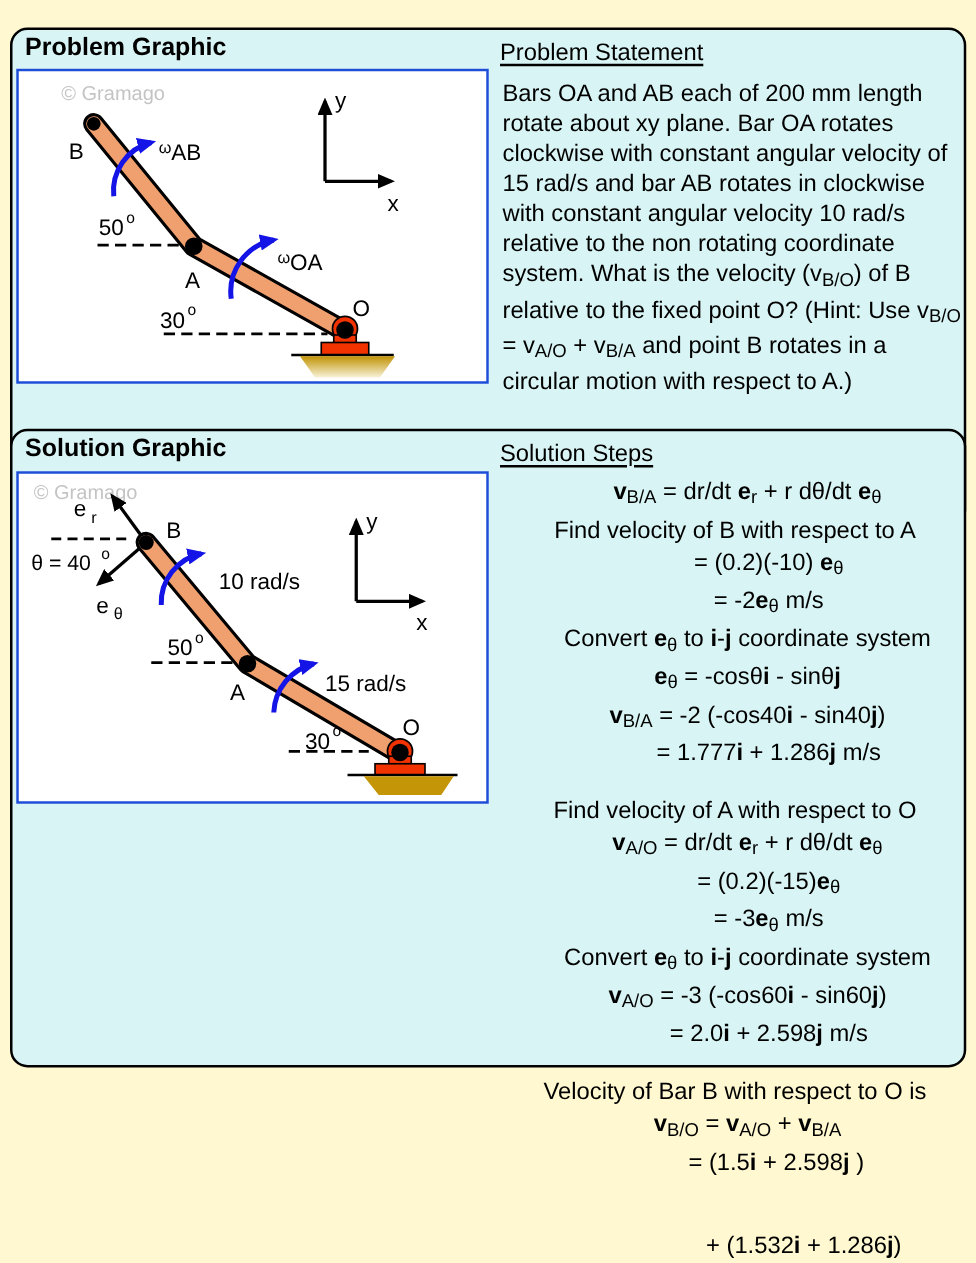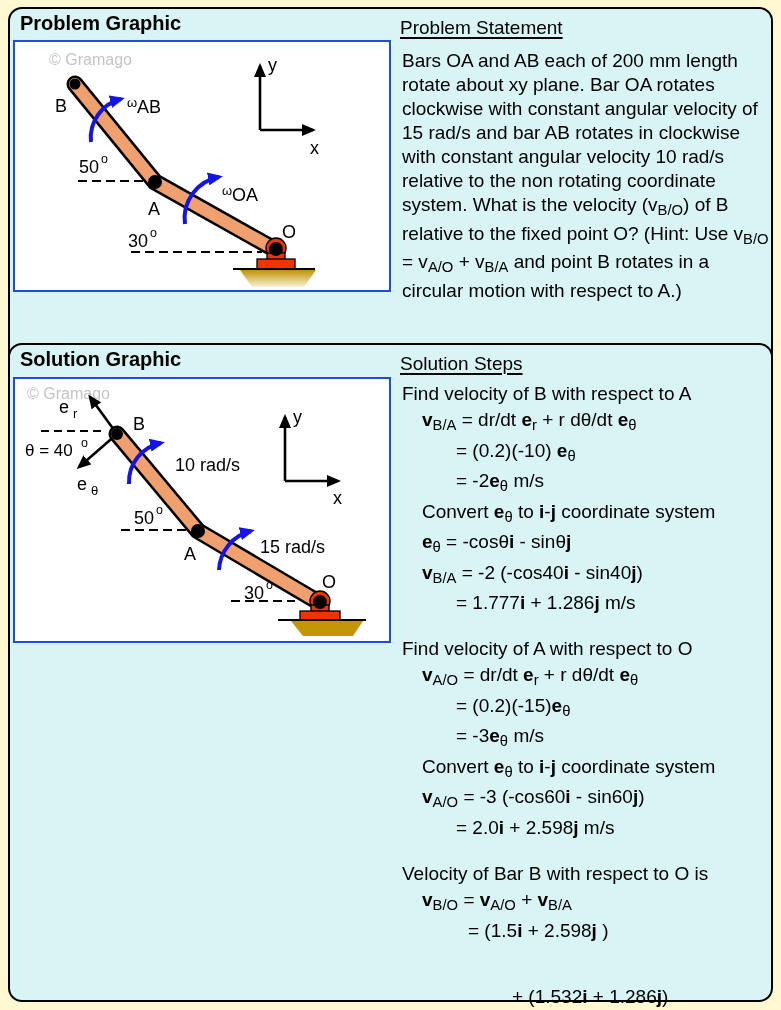--- a/index.html
+++ b/index.html
@@ -7,22 +7,22 @@
     width:781px;height:1010px;position:relative;
     background:#FFF8D0;
     font-family:"Liberation Sans", sans-serif;
     color:#000;
   }
   .panel{
     position:absolute;left:8px;width:765px;
     background:#D8F4F4;border:2px solid #000;border-radius:14px;
     box-sizing:border-box;
   }
-  #panel1{top:7px;height:400px;}
-  #panel2{top:343px;height:659px;}
+  #panel1{top:22px;height:400px;}
+  #panel2{top:343px;height:511px;text-align:center;}
   .panel-title{
     position:absolute;left:10px;top:3px;
     font-size:20px;font-weight:bold;
   }
   .gbox{
     position:absolute;left:3px;
     background:#FFFFFF;border:2px solid #1d4ed8;box-sizing:border-box;
   }
   #gbox1{top:31px;width:378px;height:252px;}
   #gbox2{top:32px;width:378px;height:266px;}
@@ -211,22 +211,22 @@
       <circle cx="305" cy="223" r="7" fill="#000"></circle>
 
       <text class="pt" x="118" y="51">B</text>
       <text class="pt" x="169" y="181">A</text>
       <text class="pt" x="307" y="209">O</text>
     </svg>
   </div>
 
   <div class="col-head">Solution Steps</div>
   <div id="steps">
+      <div class="line ind1"><span class="b">v</span><span class="sb">B/A</span><span> = dr/dt </span><span class="b">e</span><span class="sb">r</span><span> + r dθ/dt </span><span class="b">e</span><span class="sb">θ</span></div>
       <div class="line ind0"><span>Find velocity of B with respect to A</span></div>
-      <div class="line ind1"><span class="b">v</span><span class="sb">B/A</span><span> = dr/dt </span><span class="b">e</span><span class="sb">r</span><span> + r dθ/dt </span><span class="b">e</span><span class="sb">θ</span></div>
       <div class="line ind2"><span>= (0.2)(-10) </span><span class="b">e</span><span class="sb">θ</span></div>
       <div class="line ind2"><span>= -2</span><span class="b">e</span><span class="sb">θ</span><span> m/s</span></div>
       <div class="line ind1"><span>Convert </span><span class="b">e</span><span class="sb">θ</span><span> to </span><span class="b">i</span><span>-</span><span class="b">j</span><span> coordinate system</span></div>
       <div class="line ind1"><span class="b">e</span><span class="sb">θ</span><span> = -cosθ</span><span class="b">i</span><span> - sinθ</span><span class="b">j</span></div>
       <div class="line ind1"><span class="b">v</span><span class="sb">B/A</span><span> = -2 (-cos40</span><span class="b">i</span><span> - sin40</span><span class="b">j</span><span>)</span></div>
       <div class="line ind2"><span>= 1.777</span><span class="b">i</span><span> + 1.286</span><span class="b">j</span><span> m/s</span></div>
       <div class="gap"></div>
       <div class="line ind0"><span>Find velocity of A with respect to O</span></div>
       <div class="line ind1"><span class="b">v</span><span class="sb">A/O</span><span> = dr/dt </span><span class="b">e</span><span class="sb">r</span><span> + r dθ/dt </span><span class="b">e</span><span class="sb">θ</span></div>
       <div class="line ind2"><span>= (0.2)(-15)</span><span class="b">e</span><span class="sb">θ</span></div>

